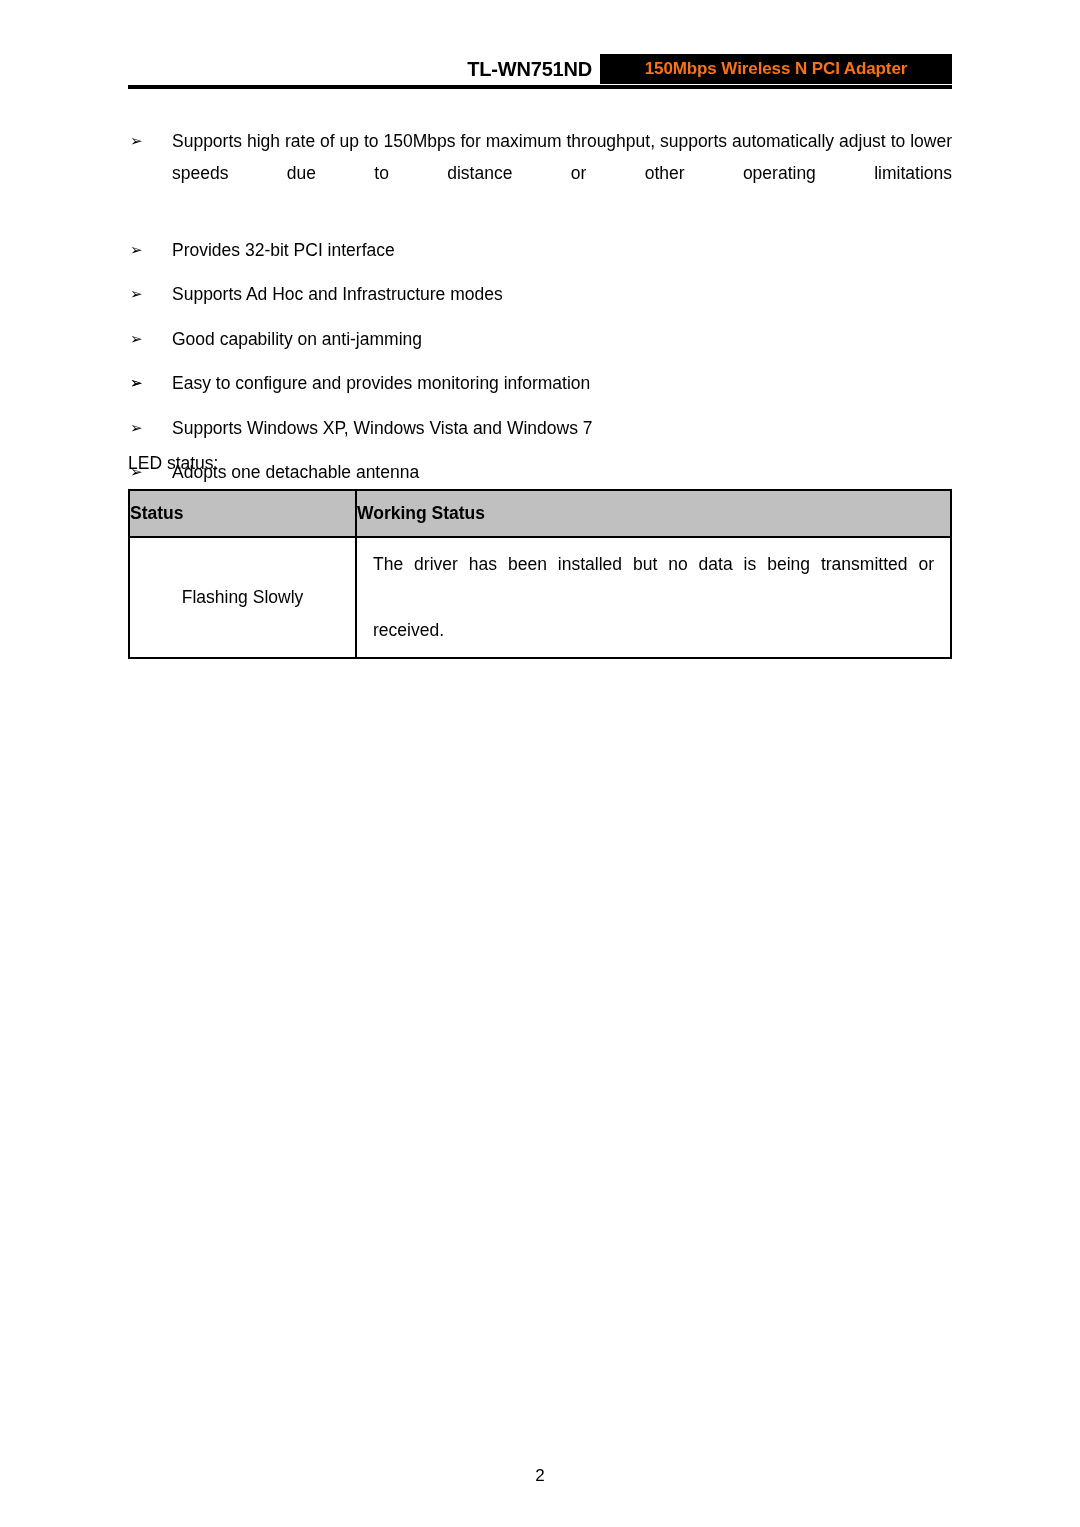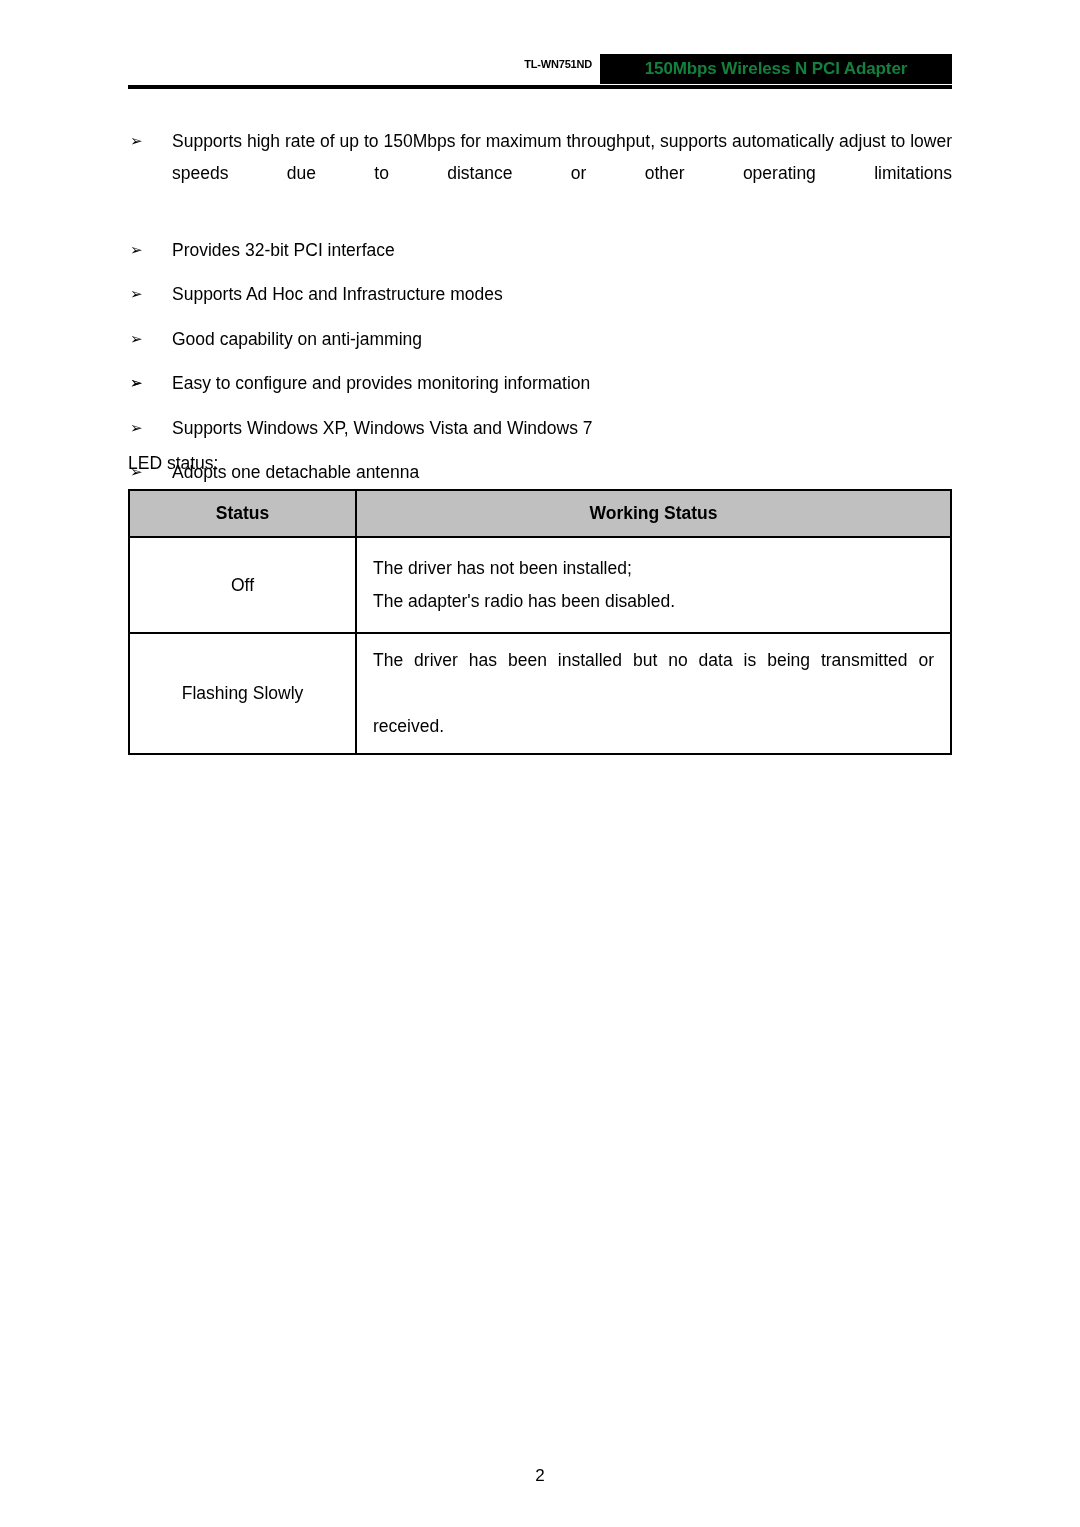--- a/index.html
+++ b/index.html
@@ -28,33 +28,33 @@
     position: absolute;
     left: 128px;
     top: 56px;
     width: 824px;
     height: 30px;
   }
   .header-model {
     position: absolute;
     right: 360px;
     top: 2px;
-    font-size: 11px;
+    font-size: 20px;
     font-weight: bold;
     letter-spacing: -0.2px;
     white-space: nowrap;
   }
   .header-banner {
     position: absolute;
     right: 0px;
     top: -2px;
     width: 352px;
     height: 30px;
     background: #000000;
-    color: #15803d;
+    color: #f97316;
     font-size: 17px;
     font-weight: bold;
     display: flex;
     align-items: center;
     justify-content: center;
     letter-spacing: -0.1px;
     white-space: nowrap;
   }
   .header-rule {
     position: absolute;
@@ -136,21 +136,21 @@
   .led-table th,
   .led-table td {
     border: 2px solid #000000;
     vertical-align: middle;
     padding: 0;
   }
   .led-table thead th {
     background: #c0c0c0;
     font-weight: bold;
     font-size: 17.5px;
-    text-align: center;
+    text-align: left;
     height: 45px;
     line-height: 45px;
   }
   .led-table td.status-cell {
     text-align: center;
     padding: 8px 6px;
   }
   .led-table td.desc-cell {
     text-align: justify;
     text-justify: inter-word;
@@ -243,27 +243,20 @@
       <col class="c1">
       <col class="c2">
     </colgroup>
     <thead>
       <tr>
         <th>Status</th>
         <th>Working Status</th>
       </tr>
     </thead>
     <tbody>
-      <tr class="row-off">
-        <td class="status-cell">Off</td>
-        <td class="desc-cell">
-          <span class="line">The driver has not been installed;</span>
-          <span class="line">The adapter's radio has been disabled.</span>
-        </td>
-      </tr>
       <tr class="row-slow">
         <td class="status-cell">Flashing Slowly</td>
         <td class="desc-cell">
           <span class="line jfill">The driver has been installed but no data is being transmitted or</span>
           <span class="line">received.</span>
         </td>
       </tr>
     </tbody>
   </table>
 

